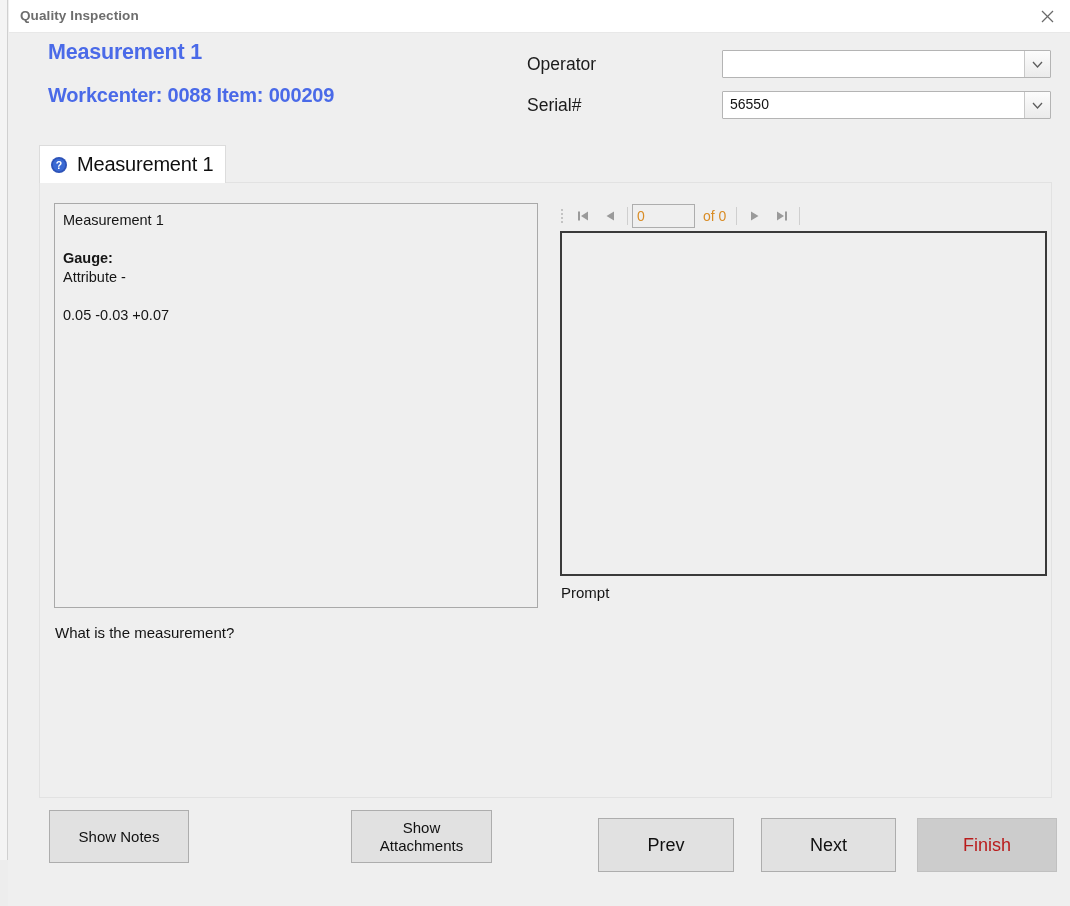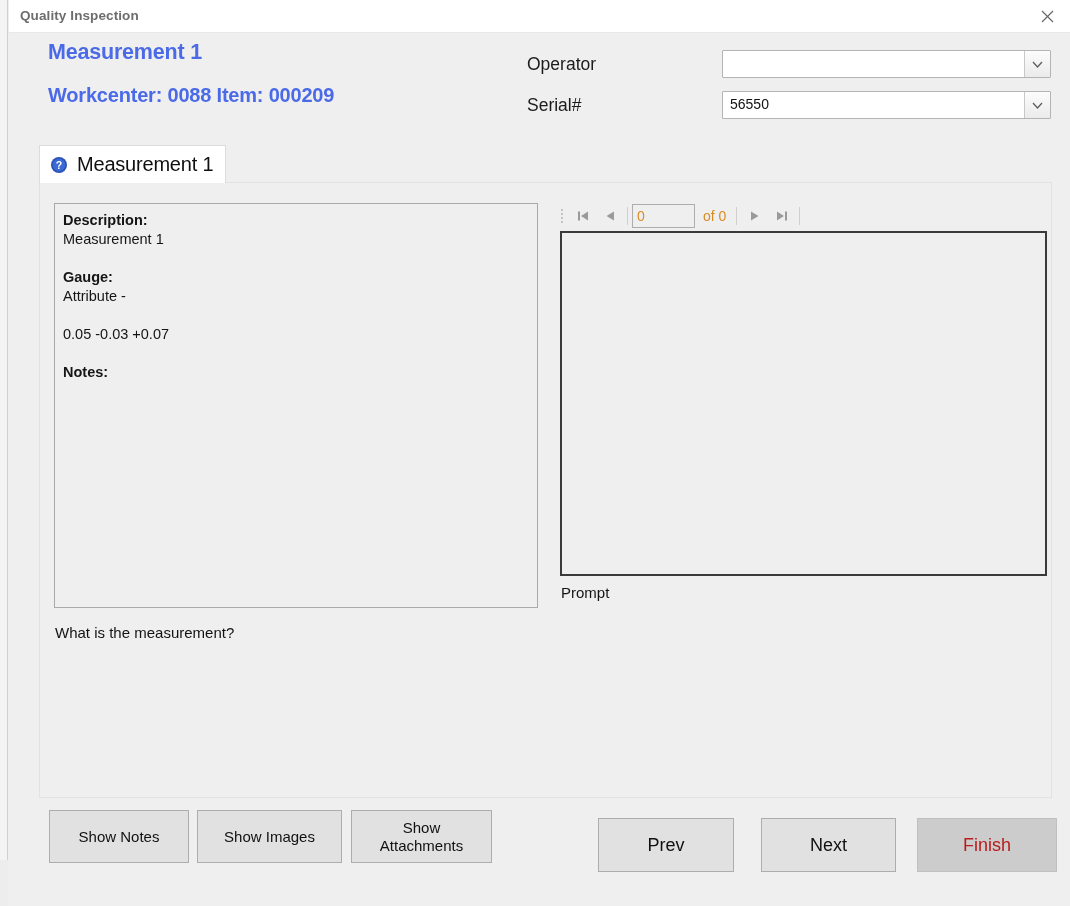--- a/index.html
+++ b/index.html
@@ -368,29 +368,27 @@
           <text x="9" y="13.2" font-family="Liberation Sans, sans-serif" font-size="10.5" font-weight="bold" fill="#ffffff" text-anchor="middle">?</text>
         </svg>
       </span>
       <span class="tab-label">Measurement 1</span>
     </div>
 
     <div class="tabpanel"></div>
 
     <div class="descbox">
       <div class="desc-inner">
-        <div class="desc-key">Description:</div>
         <div class="desc-val">Measurement 1</div>
         <div class="desc-gap"></div>
         <div class="desc-key">Gauge:</div>
         <div class="desc-val">Attribute -</div>
         <div class="desc-gap"></div>
         <div class="desc-val">0.05 -0.03 +0.07</div>
         <div class="desc-gap"></div>
-        <div class="desc-key">Notes:</div>
         <div class="desc-val"></div>
       </div>
     </div>
 
     <div class="navbar">
       <span class="nav-grip">
         <i></i>
           <i></i>
           <i></i>
           <i></i>
@@ -432,21 +430,20 @@
     <div class="sample-label s1-label">Sample 1</div>
     <input class="sample-input s1-input" type="text" value="" style="">
 
     <div class="sample-label s2-label">Sample 2</div>
     <input class="sample-input s2-input" type="text" value="" style="">
 
     <div class="sample-label s3-label">Sample 3</div>
     <input class="sample-input s3-input" type="text" value="" style="">
 
     <div class="btn btn-shownotes">Show Notes</div>
-    <div class="btn btn-showimages">Show Images</div>
     <div class="btn btn-showattach">Show
 Attachments</div>
 
     <div class="btn btn-prev">Prev</div>
     <div class="btn btn-next">Next</div>
     <div class="btn btn-finish disabled">Finish</div>
 
   </div>
 </div>
 

